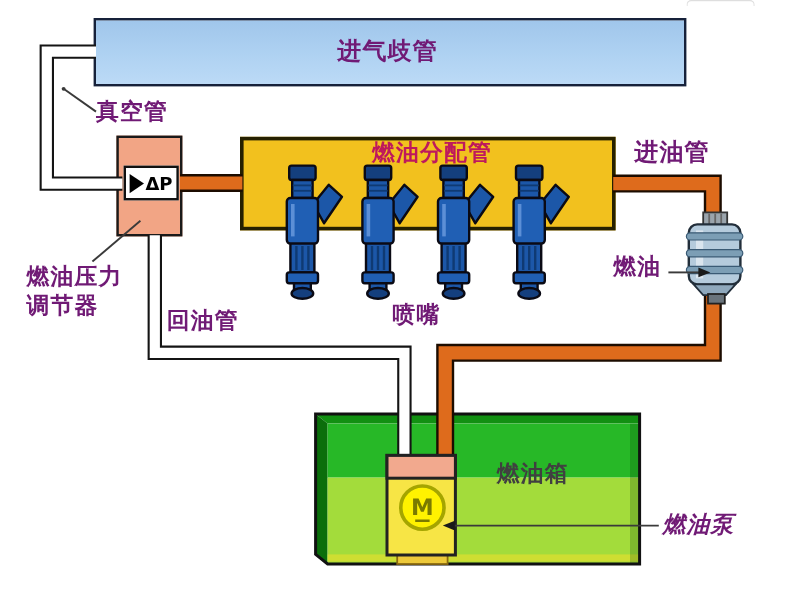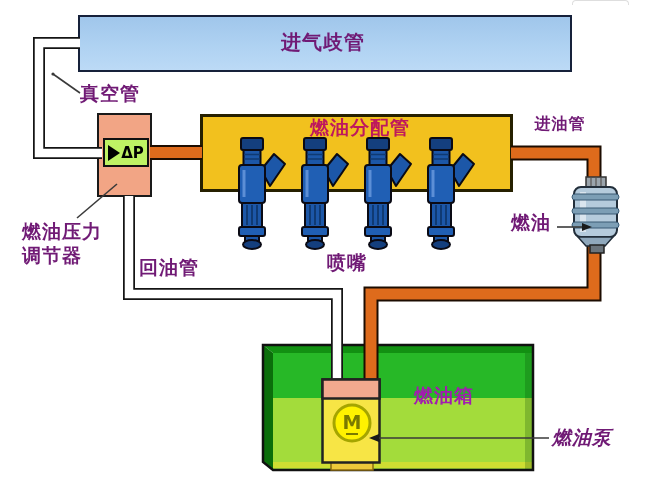--- a/index.html
+++ b/index.html
@@ -21,21 +21,21 @@
   #fuel-rail{
     left:200px;top:114px;width:313px;height:78px;box-sizing:border-box;
     border:3px solid #262000;background:#F2C11E;
   }
   #pressure-regulator{
     left:97px;top:113px;width:55px;height:84px;box-sizing:border-box;
     border:2.5px solid #1A1A1A;background:#F2A585;
   }
   #dp-box{
     position:absolute;left:4px;top:23px;width:46px;height:29px;box-sizing:border-box;
-    border:2.5px solid #111;background:#bef264;display:flex;align-items:center;
+    border:2.5px solid #111;background:#ffffff;display:flex;align-items:center;
     justify-content:center;gap:1px;
   }
   #dp-tri{
     width:0;height:0;border-left:12px solid #000;
     border-top:8px solid transparent;border-bottom:8px solid transparent;
   }
   #dp-text{font-weight:bold;font-size:15px;color:#000;letter-spacing:0;}
   #top-artifact{
     left:572px;top:0;width:57px;height:5px;box-sizing:border-box;
     border:1.5px solid #D9D9D9;border-bottom:none;
@@ -163,30 +163,30 @@
       <polygon points="369,438 379,434 379,442" fill="#1A1A1A"></polygon>
     </g>
   </svg>
 
   <div class="lbl center" style="left:253px;top:31px;width:140px;font-size:20px;">进气歧管</div>
 
   <div class="lbl" style="left:80px;top:83px;">真空管</div>
 
   <div class="lbl center" style="left:298px;top:117px;width:124px;color:#be185d;">燃油分配管</div>
 
-  <div class="lbl center" style="left:518px;top:115px;width:84px;font-size:16px;">进油管</div>
+  <div class="lbl center" style="left:518px;top:115px;width:84px;font-size:20px;">进油管</div>
 
   <div class="lbl" style="left:22px;top:221px;">燃油压力</div>
   <div class="lbl" style="left:22px;top:245px;">调节器</div>
 
   <div class="lbl" style="left:139px;top:245px;margin-top:12px;">回油管</div>
 
   <div class="lbl center" style="left:315px;top:252px;width:64px;">喷嘴</div>
 
   <div class="lbl center" style="left:497px;top:211px;width:68px;line-height:23px;">
     <div>燃油</div>
   </div>
 
-  <div class="lbl center" style="left:402px;top:385px;width:84px;color:#a21caf;">燃油箱</div>
+  <div class="lbl center" style="left:402px;top:385px;width:84px;color:#404040;">燃油箱</div>
 
   <div class="lbl" style="left:552px;top:427px;font-style:italic;">燃油泵</div>
 
 </div>
 
 </body></html>

